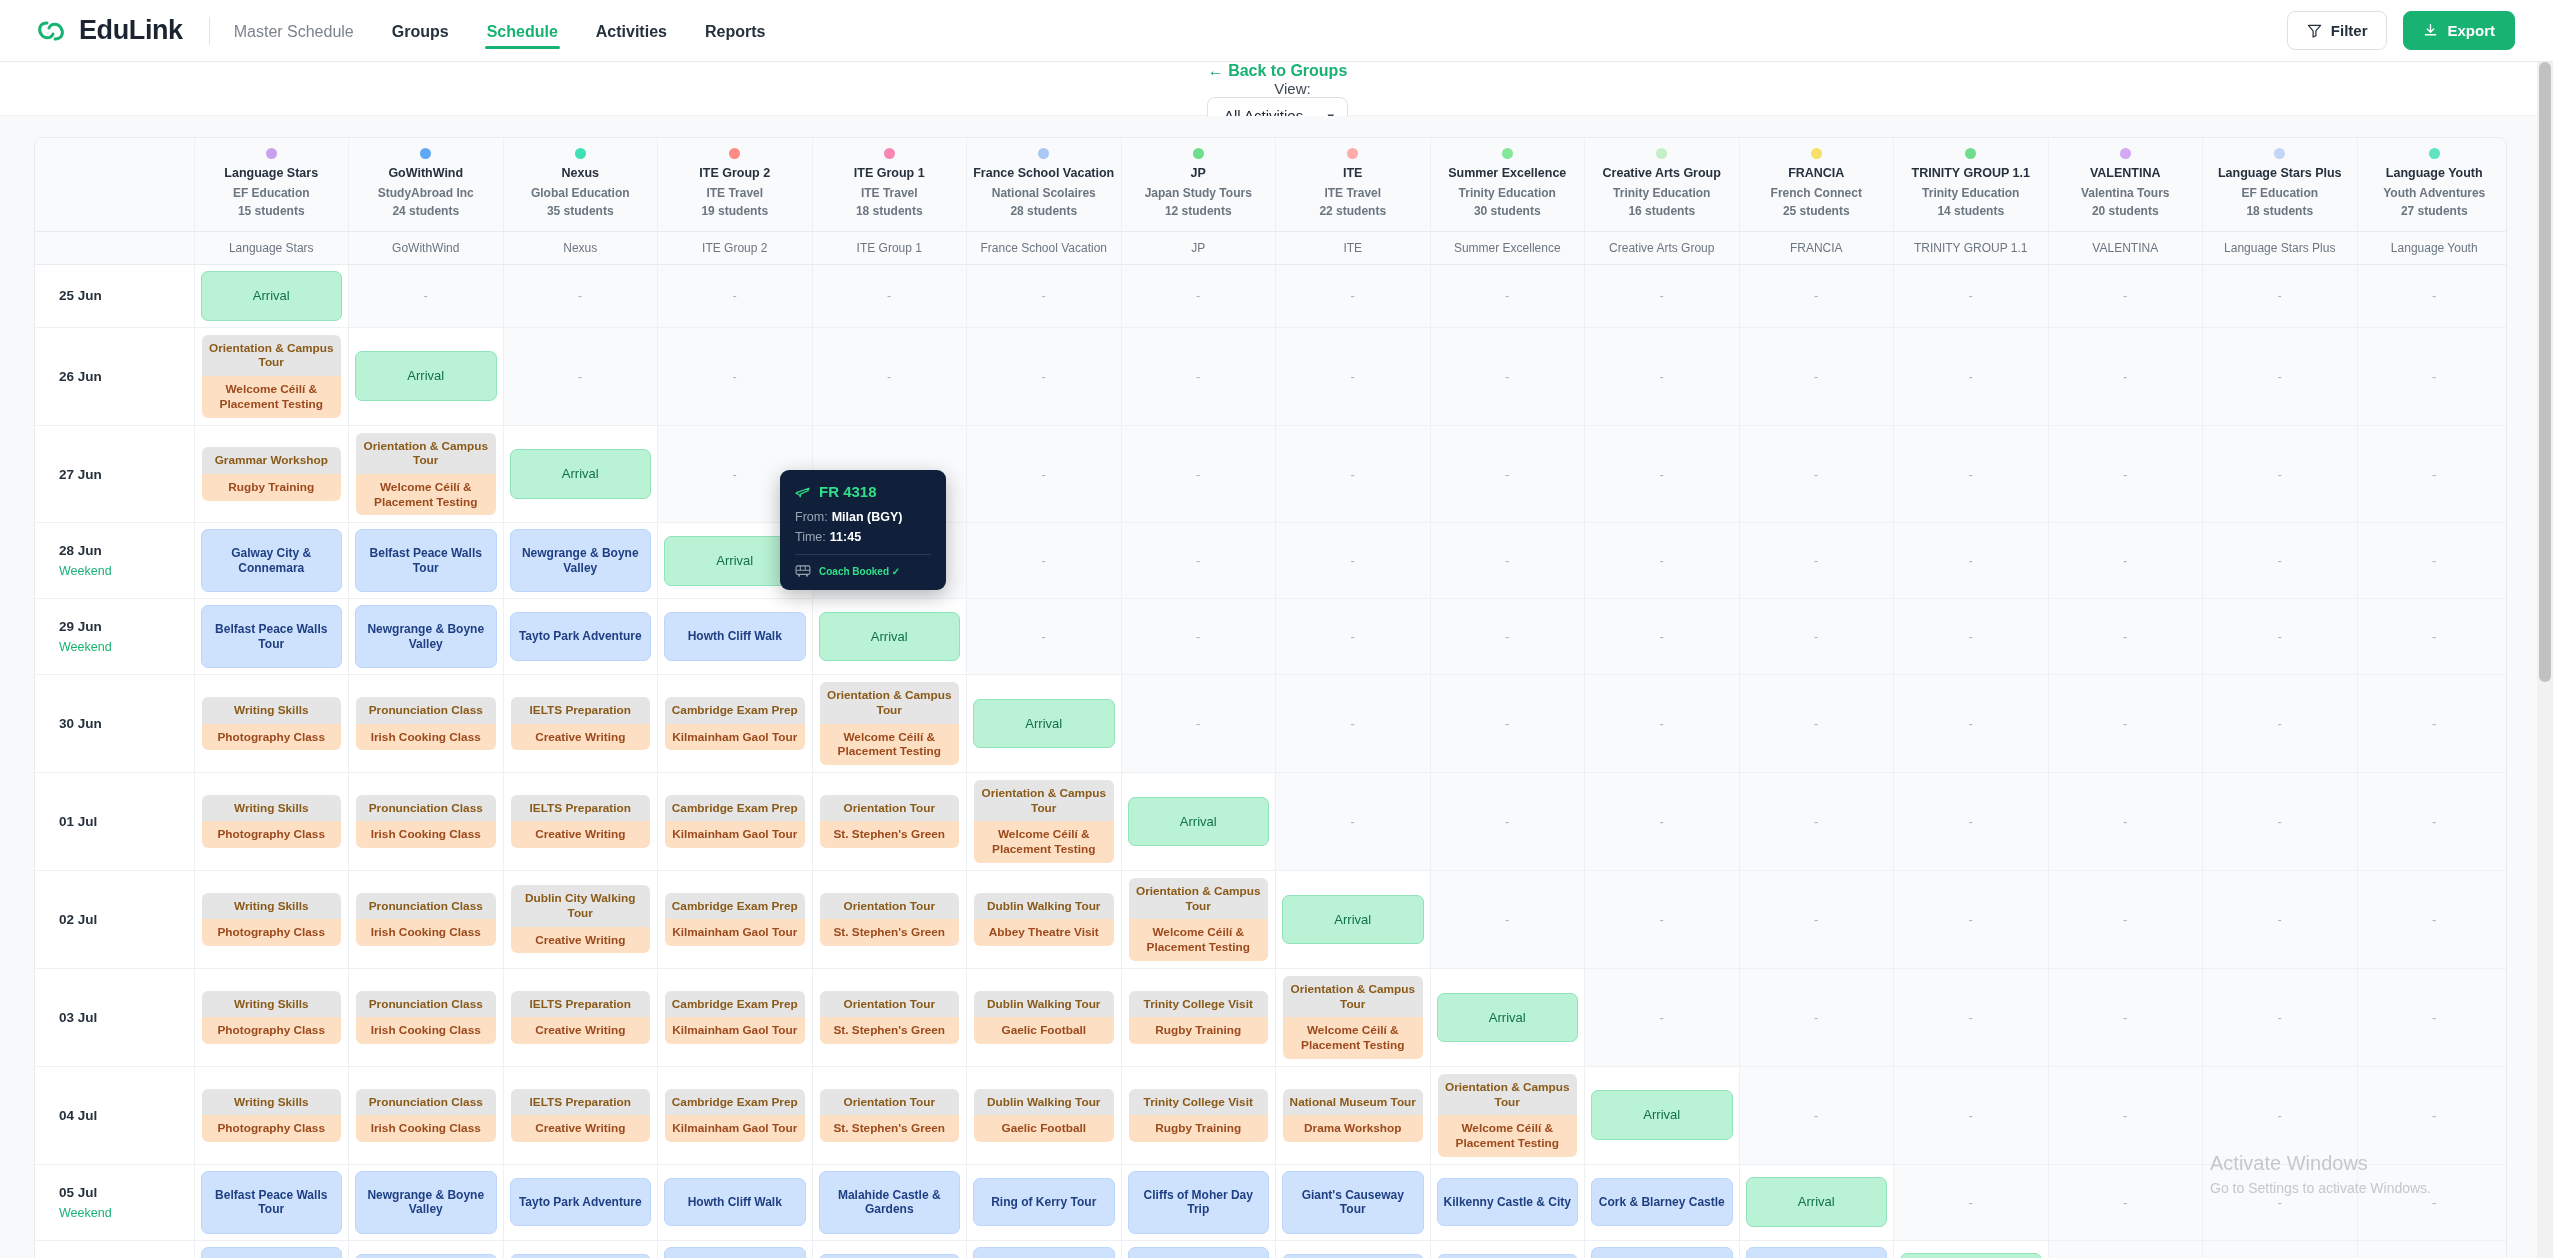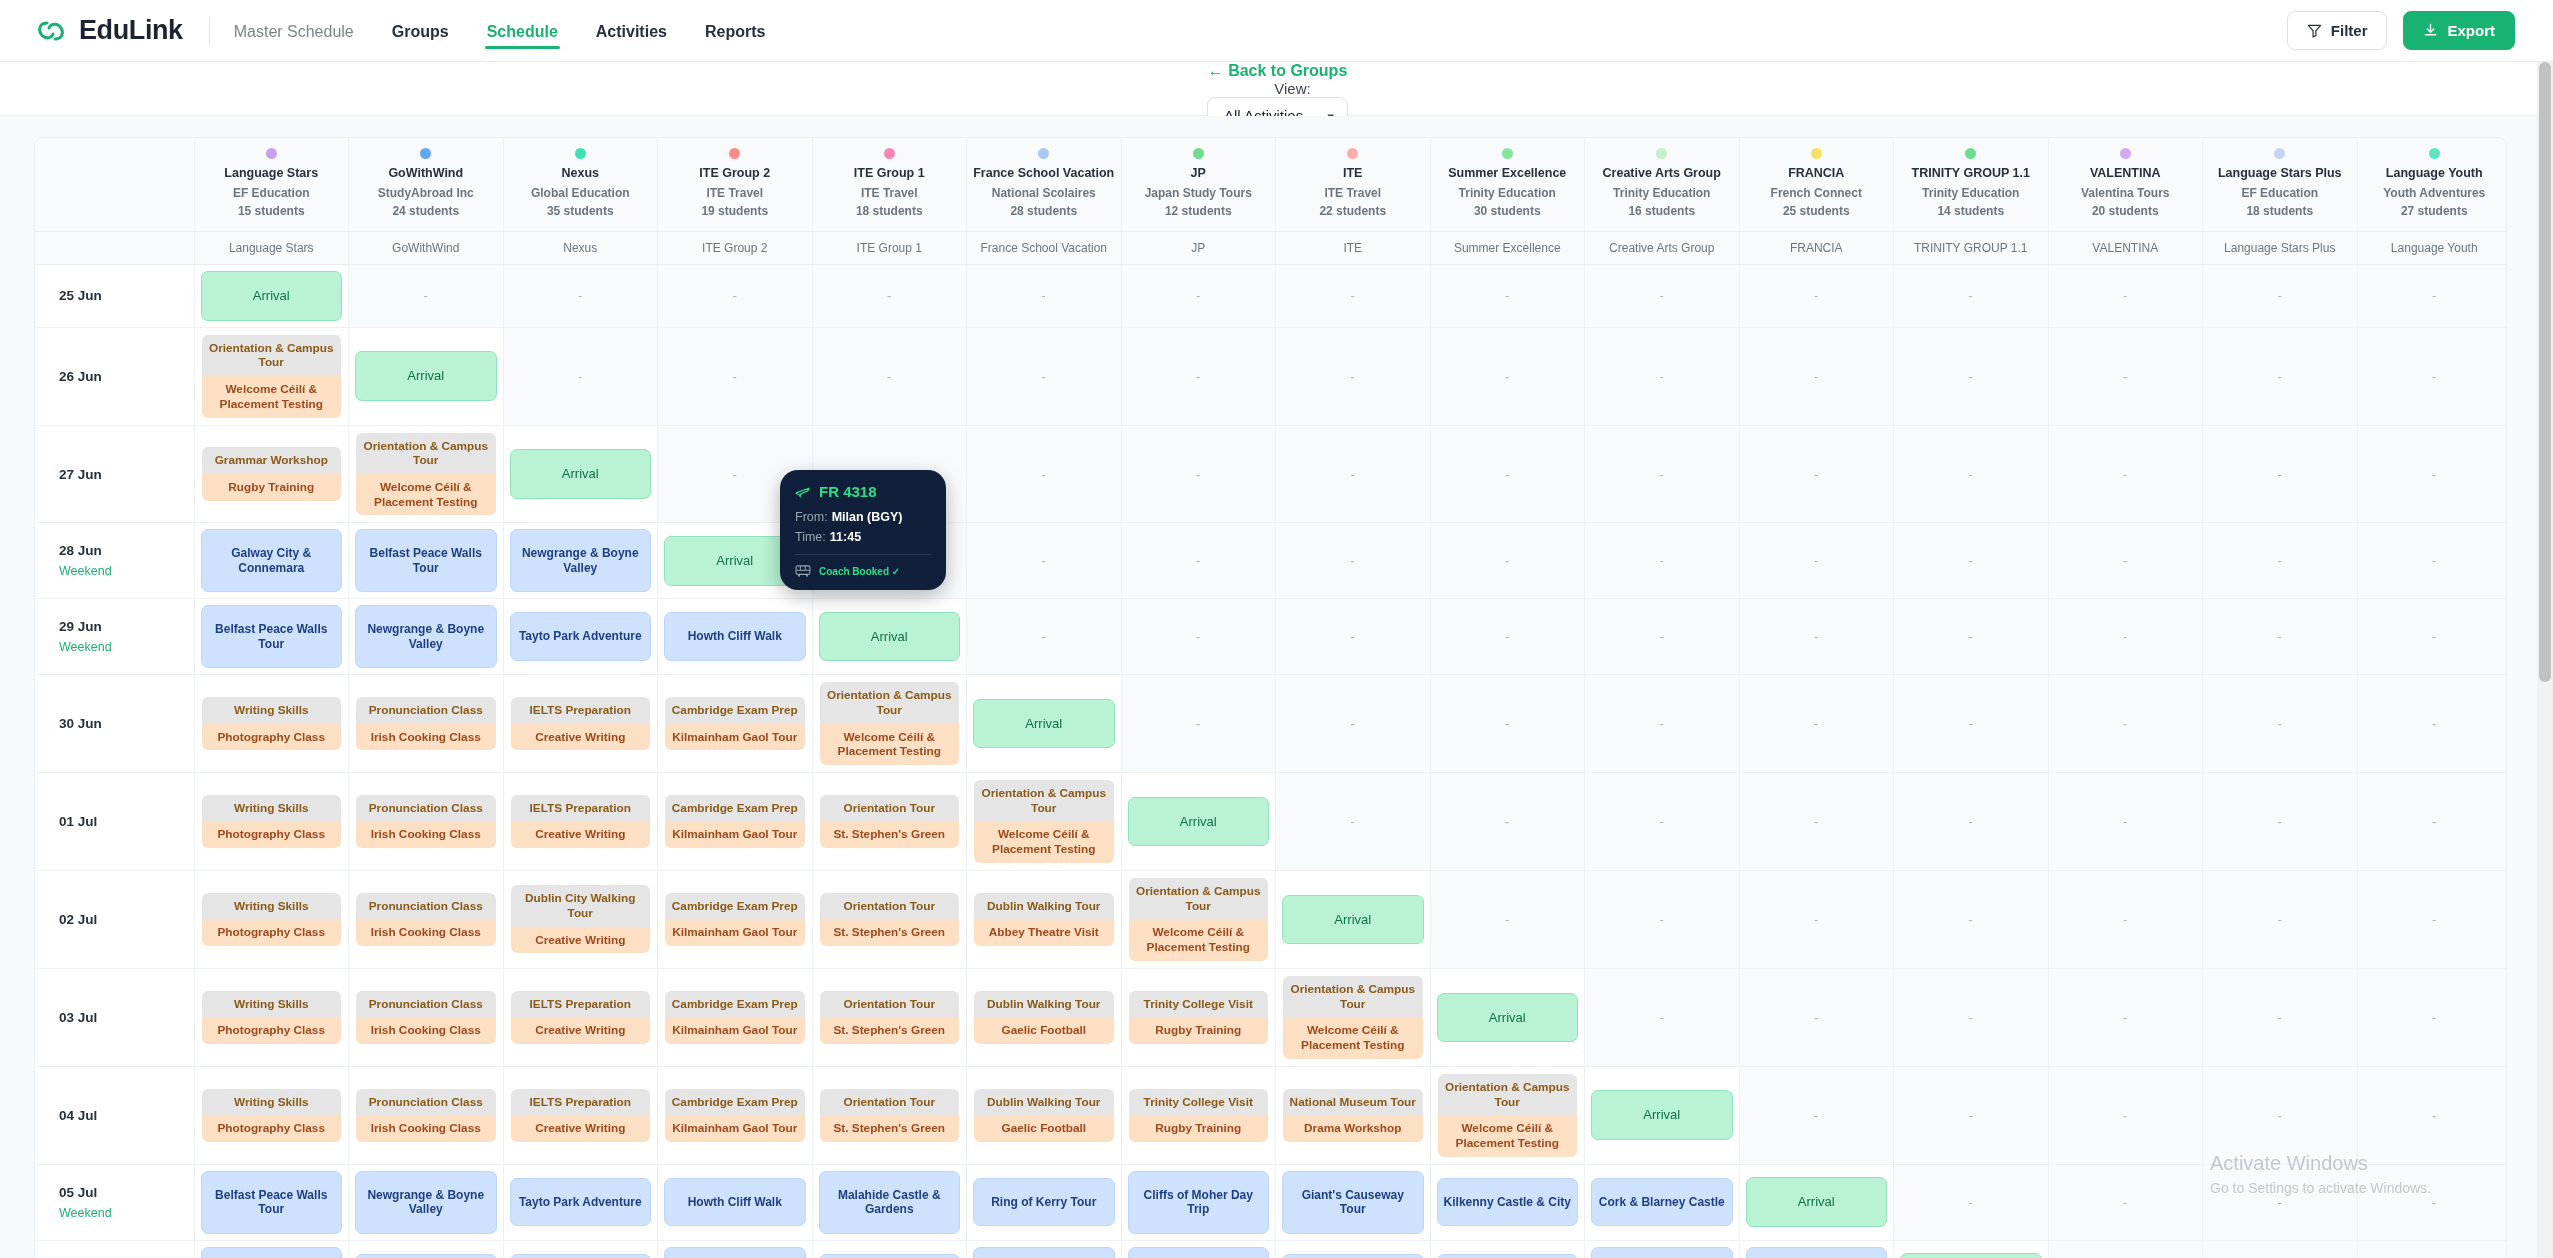--- a/index.html
+++ b/index.html
@@ -155,21 +155,21 @@
     background: #fde0c4; color: #9c4a1d; font-weight: bold;
     font-size: 11.8px; line-height: 1.25; text-align: center; padding: 6px 4px;
     cursor: pointer;
   }
   .stack .chip-class:first-child { border-radius: 6px 6px 0 0; }
   .stack .chip-act:last-child { border-radius: 0 0 6px 6px; }
 
   
   .tooltip {
     position: absolute; left: 780px; top: 470px; width: 166px;
-    background: #10203a; border-radius: 18px; padding: 13px 15px 12px;
+    background: #10203a; border-radius: 9px; padding: 13px 15px 12px;
     box-shadow: 0 6px 20px rgba(0,0,0,0.28); z-index: 60;
   }
   .tt-head { display: flex; align-items: center; gap: 8px; margin-bottom: 10px; }
   .tt-flight { color: #2fe08a; font-size: 15px; font-weight: bold; }
   .tt-row { font-size: 12.5px; margin-bottom: 6px; color: #9aa6b4; }
   .tt-row b { color: #ffffff; margin-left: 4px; }
   .tt-sep { height: 1px; background: #2c3c55; margin: 10px 0 9px; }
   .tt-foot { display: flex; align-items: center; gap: 8px; }
   .tt-coach { color: #2fe08a; font-size: 10px; font-weight: bold; }
 

